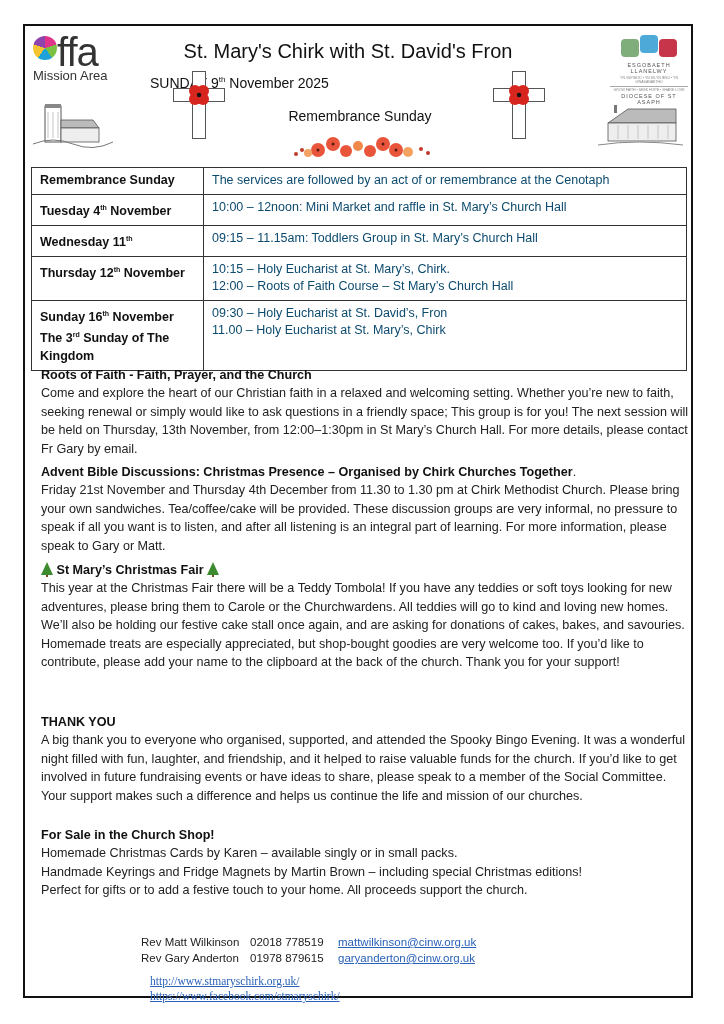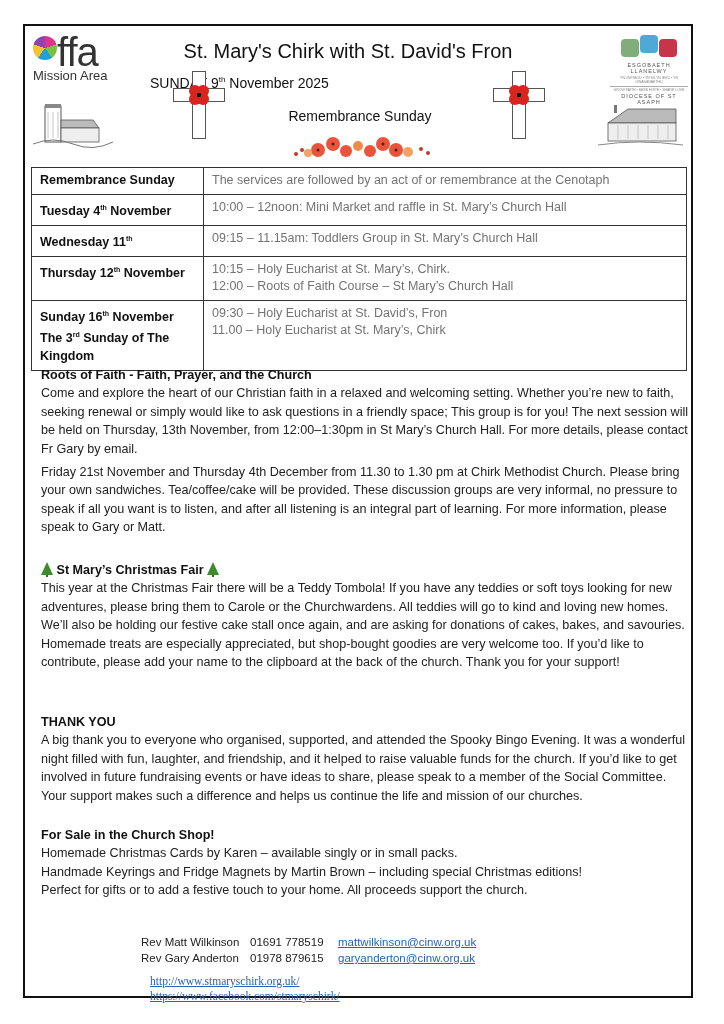--- a/index.html
+++ b/index.html
@@ -32,21 +32,21 @@
   .cross .h { position: absolute; left: 0; top: 17px; width: 52px; height: 14px; border: 1px solid #555; background: #fff; box-sizing: border-box; }
   .cross .hv { position: absolute; left: 20px; top: 18px; width: 12px; height: 12px; background: #fff; }
   .poppy { position: absolute; left: 14px; top: 12px; width: 24px; height: 24px; }
   .cross-left { left: 173px; top: 71px; }
   .cross-right { left: 493px; top: 71px; }
   .poppy-garland { position: absolute; left: 288px; top: 132px; width: 150px; height: 30px; }
   
   .schedule { position: absolute; left: 31px; top: 167px; width: 656px; border-collapse: collapse; font-size: 12.5px; }
   .schedule td { border: 1.3px solid #333; padding: 4px 8px 5px 8px; vertical-align: top; line-height: 17px; }
   .schedule td.day { width: 155px; font-weight: bold; color: #111; }
-  .schedule td.detail { color: #737373; }
+  .schedule td.detail { color: #0c4a6e; }
   .schedule sup { font-size: 7px; }
   
   .section { position: absolute; left: 41px; width: 648px; font-size: 12.6px; line-height: 18.4px; color: #222; }
   .section .heading { font-weight: bold; color: #111; }
   .section p { margin: 0; }
   .s-roots { top: 366px; }
   .s-advent { top: 463px; }
   .s-fair { top: 561px; }
   .s-thanks { top: 713px; }
   .s-sale { top: 826px; }
@@ -206,20 +206,21 @@
   </tr>
 </tbody>
   </table>
 
 <div class="section s-roots">
   <div class="heading">Roots of Faith - Faith, Prayer, and the Church</div>
   <p>Come and explore the heart of our Christian faith in a relaxed and welcoming setting. Whether you’re new to faith, seeking renewal or simply would like to ask questions in a friendly space; This group is for you! The next session will be held on Thursday, 13th November, from 12:00–1:30pm in St Mary’s Church Hall. For more details, please contact Fr Gary by email.</p>
 </div>
 
 <div class="section s-advent">
+  <div><span class="heading">Advent Bible Discussions: Christmas Presence – Organised by Chirk Churches Together</span><span>.</span></div>
   <p>Friday 21st November and Thursday 4th December from 11.30 to 1.30 pm at Chirk Methodist Church. Please bring your own sandwiches. Tea/coffee/cake will be provided. These discussion groups are very informal, no pressure to speak if all you want is to listen, and after all listening is an integral part of learning. For more information, please speak to Gary or Matt.</p>
 </div>
 
 <div class="section s-fair">
   <div class="heading">
     <span class="tree-icon"></span>
     <span>St Mary’s Christmas Fair</span>
     <span class="tree-icon"></span>
   </div>
   <p>This year at the Christmas Fair there will be a Teddy Tombola! If you have any teddies or soft toys looking for new adventures, please bring them to Carole or the Churchwardens. All teddies will go to kind and loving new homes.</p>
@@ -234,21 +235,21 @@
 <div class="section s-sale">
   <div class="heading">For Sale in the Church Shop!</div>
   <p>Homemade Christmas Cards by Karen – available singly or in small packs.</p>
   <p>Handmade Keyrings and Fridge Magnets by Martin Brown – including special Christmas editions!</p>
   <p>Perfect for gifts or to add a festive touch to your home.  All proceeds support the church.</p>
 </div>
 
 <div class="contacts">
   <div class="contact-row">
     <span class="c-name">Rev Matt Wilkinson</span>
-    <span class="c-phone">01691 778519</span>
+    <span class="c-phone">02018 778519</span>
     <a class="link">mattwilkinson@cinw.org.uk</a>
   </div>
   <div class="contact-row">
     <span class="c-name">Rev Gary Anderton</span>
     <span class="c-phone">01978 879615</span>
     <a class="link">garyanderton@cinw.org.uk</a>
   </div>
 </div>
 
 <div class="links">

